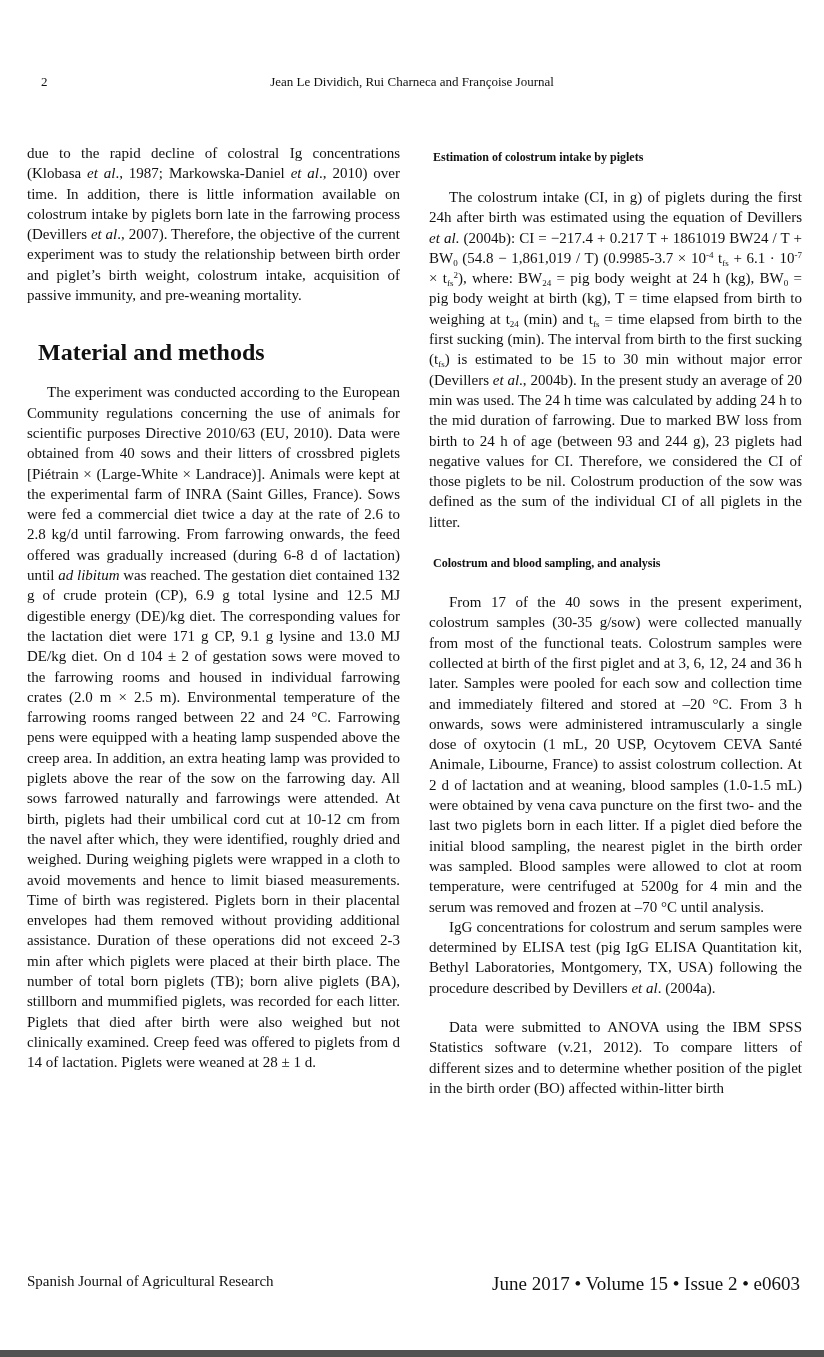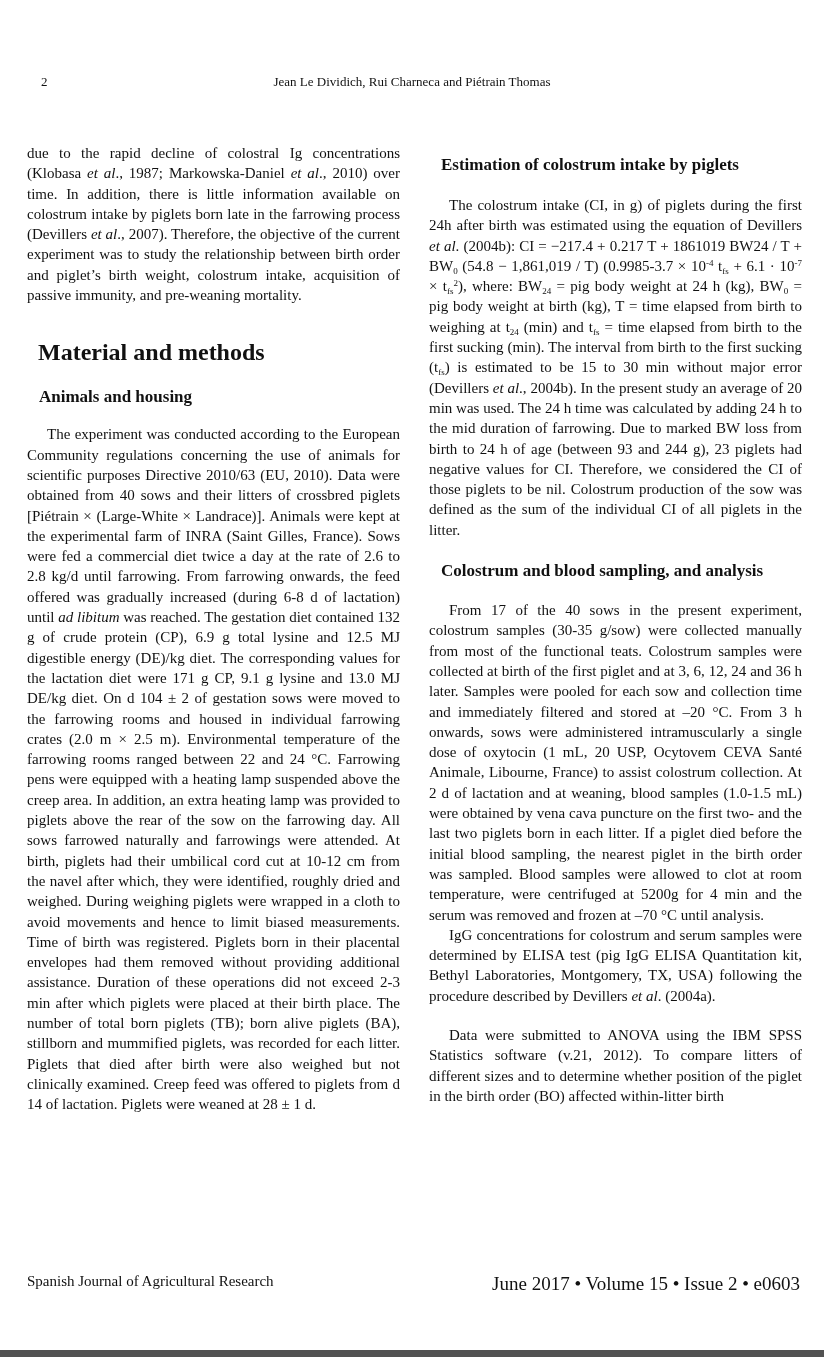--- a/index.html
+++ b/index.html
@@ -8,40 +8,39 @@
     font-family: "Liberation Serif", serif; color: #111;
   }
   .page-num { position: absolute; left: 41px; top: 74px; font-size: 13px; }
   .running-head { position: absolute; left: 0; width: 824px; top: 74px; text-align: center; font-size: 13px; }
   .col { position: absolute; top: 143px; width: 373px; font-size: 15px; line-height: 20.3px; }
   .col.left { left: 27px; }
   .col.right { left: 429px; }
   p { margin: 0; text-align: justify; }
   p.indent { text-indent: 20px; }
   h2 { font-size: 24px; font-weight: bold; margin: 11px; line-height: 26px; }
-  h3 { font-size: 17px; font-weight: bold; margin: 12px; line-height: 20px; }
+  h3 { font-size: 12px; font-weight: bold; margin: 4px; line-height: 20px; }
   i { }
   sub { font-size: 9px; vertical-align: -3px; line-height: 0; }
   sup { font-size: 9px; vertical-align: 5px; line-height: 0; }
   .footer-left { position: absolute; left: 27px; top: 1273px; font-size: 15px; }
   .footer-right { position: absolute; right: 24px; top: 1273px; font-size: 19px; }
   .bottom-bar { position: absolute; left: 0; top: 1350px; width: 824px; height: 7px; background: #525252; }
 </style>
 </head>
 <body>
 
 <div class="page-num">2</div>
-<div class="running-head">Jean Le Dividich, Rui Charneca and Piétrain Thomas</div>
+<div class="running-head">Jean Le Dividich, Rui Charneca and Françoise Journal</div>
 
 <div class="col left">
   <p><span>due to the rapid decline of colostral Ig concentrations (Klobasa </span><i>et al</i><span>., 1987; Markowska-Daniel </span><i>et al</i><span>., 2010) over time. In addition, there is little information available on colostrum intake by piglets born late in the farrowing process (Devillers </span><i>et al</i><span>., 2007). Therefore, the objective of the current experiment was to study the relationship between birth order and piglet’s birth weight, colostrum intake, acquisition of passive immunity, and pre-weaning mortality.</span></p>
 
   <h2 style="margin-top:34px;">Material and methods</h2>
 
-  <h3 style="margin-top:22px;">Animals and housing</h3>
 
   <p class="indent" style="margin-top:17px;"><span>The experiment was conducted according to the European Community regulations concerning the use of animals for scientific purposes Directive 2010/63 (EU, 2010). Data were obtained from 40 sows and their litters of crossbred piglets [Piétrain × (Large-White × Landrace)]. Animals were kept at the experimental farm of INRA (Saint Gilles, France). Sows were fed a commercial diet twice a day at the rate of 2.6 to 2.8 kg/d until farrowing. From farrowing onwards, the feed offered was gradually increased (during 6-8 d of lactation) until </span><i>ad libitum</i><span> was reached. The gestation diet contained 132 g of crude protein (CP), 6.9 g total lysine and 12.5 MJ digestible energy (DE)/kg diet. The corresponding values for the lactation diet were 171 g CP, 9.1 g lysine and 13.0 MJ DE/kg diet. On d 104 ± 2 of gestation sows were moved to the farrowing rooms and housed in individual farrowing crates (2.0 m × 2.5 m). Environmental temperature of the farrowing rooms ranged between 22 and 24 °C. Farrowing pens were equipped with a heating lamp suspended above the creep area. In addition, an extra heating lamp was provided to piglets above the rear of the sow on the farrowing day. All sows farrowed naturally and farrowings were attended. At birth, piglets had their umbilical cord cut at 10-12 cm from the navel after which, they were identified, roughly dried and weighed. During weighing piglets were wrapped in a cloth to avoid movements and hence to limit biased measurements. Time of birth was registered. Piglets born in their placental envelopes had them removed without providing additional assistance. Duration of these operations did not exceed 2-3 min after which piglets were placed at their birth place. The number of total born piglets (TB); born alive piglets (BA), stillborn and mummified piglets, was recorded for each litter. Piglets that died after birth were also weighed but not clinically examined. Creep feed was offered to piglets from d 14 of lactation. Piglets were weaned at 28 ± 1 d.</span></p>
 </div>
 
 <div class="col right">
   <h3>Estimation of colostrum intake by piglets</h3>
 
   <p class="indent" style="margin-top:20px;"><span>The colostrum intake (CI, in g) of piglets during the first 24h after birth was estimated using the equation of Devillers </span><i>et al</i><span>. (2004b): CI = −217.4 + 0.217 T + 1861019 BW24 / T + BW</span><sub>0</sub><span> (54.8 − 1,861,019 / T) (0.9985-3.7 × 10</span><sup>-4</sup><span> t</span><sub>fs</sub><span> + 6.1 · 10</span><sup>-7</sup><span> × t</span><sub>fs</sub><sup>2</sup><span>), where: BW</span><sub>24</sub><span> = pig body weight at 24 h (kg), BW</span><sub>0</sub><span> = pig body weight at birth (kg), T = time elapsed from birth to weighing at t</span><sub>24</sub><span> (min) and t</span><sub>fs</sub><span> = time elapsed from birth to the first sucking (min). The interval from birth to the first sucking (t</span><sub>fs</sub><span>) is estimated to be 15 to 30 min without major error (Devillers </span><i>et al</i><span>., 2004b). In the present study an average of 20 min was used. The 24 h time was calculated by adding 24 h to the mid duration of farrowing. Due to marked BW loss from birth to 24 h of age (between 93 and 244 g), 23 piglets had negative values for CI. Therefore, we considered the CI of those piglets to be nil. Colostrum production of the sow was defined as the sum of the individual CI of all piglets in the litter.</span></p>
 
   <h3 style="margin-top:21px;">Colostrum and blood sampling, and analysis</h3>

